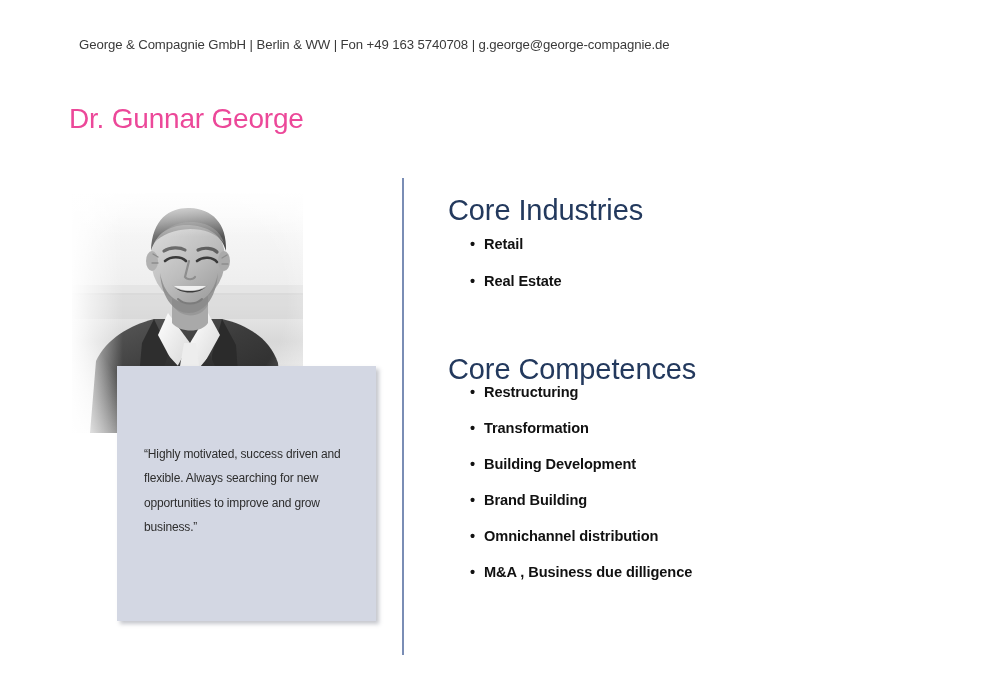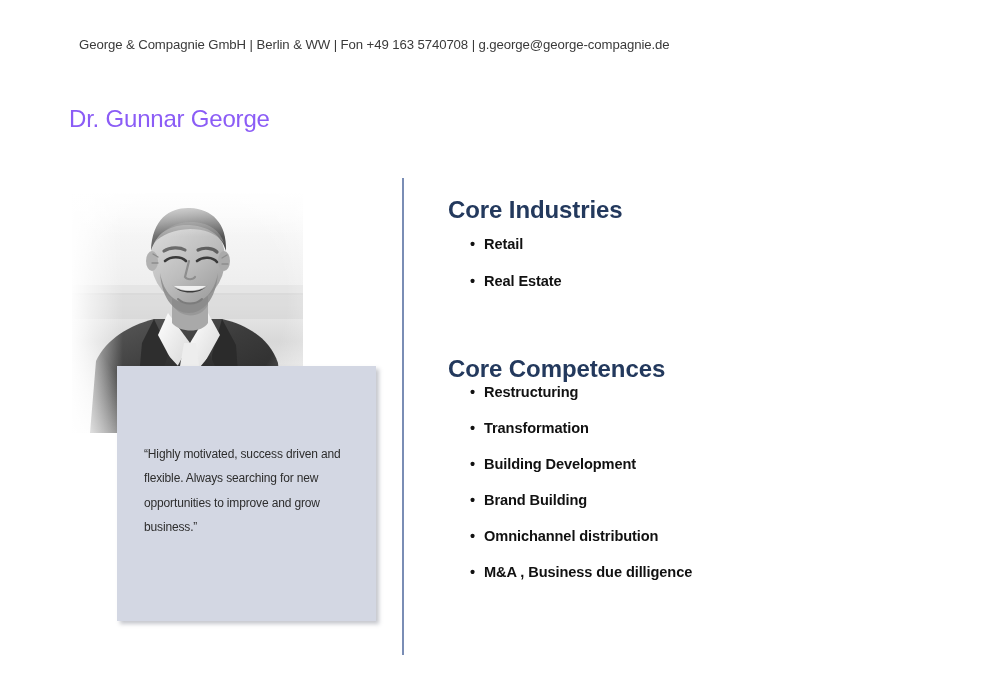--- a/index.html
+++ b/index.html
@@ -35,24 +35,24 @@
     white-space: nowrap;
     font-weight: 400;
     margin-left: 8px;
   }
 
   
   .page-title {
     position: absolute;
     left: 69px;
     top: 97px;
-    font-size: 24px;
+    font-size: 28px;
     line-height: 44px;
     font-weight: 400;
-    color: #8b5cf6;
+    color: #ec4899;
     letter-spacing: -0.2px;
     white-space: nowrap;
   }
 
   
   .photo-frame {
     position: absolute;
     left: 72px;
     top: 193px;
     width: 231px;
@@ -104,23 +104,23 @@
   .content-col {
     position: absolute;
     left: 448px;
     top: 196px;
     width: 500px;
   }
   .section { position: relative; }
   .section + .section { margin-top: 0px; }
 
   .section-heading {
-    font-size: 24px;
+    font-size: 29px;
     line-height: 28px;
-    font-weight: 700;
+    font-weight: 400;
     color: #23395d;
     letter-spacing: -0.1px;
     margin: 0;
     white-space: nowrap;
   }
 
   .bullet-list {
     list-style: none;
     margin: 0;
     padding: 0;

